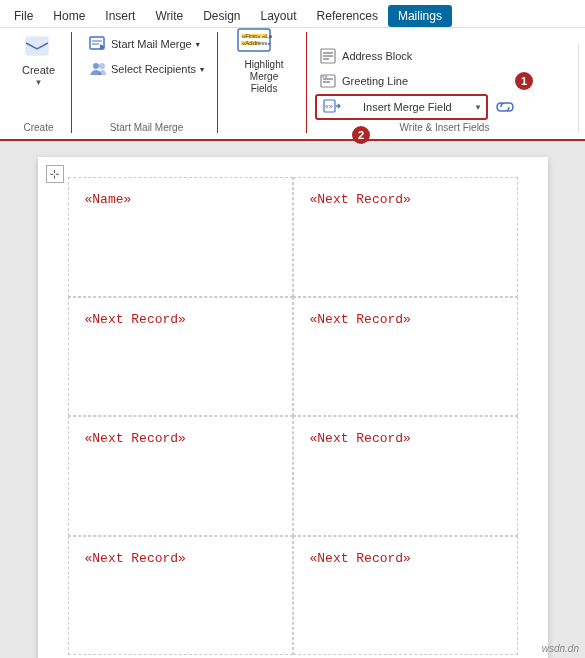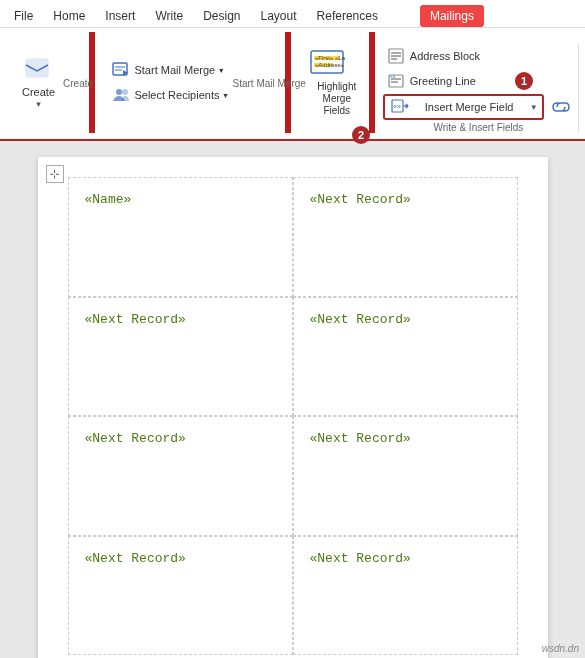--- a/index.html
+++ b/index.html
@@ -15,40 +15,40 @@
       padding: 0 4px;
     }
     .menu-item {
       padding: 4px 10px;
       cursor: pointer;
       font-size: 12px;
       color: #333;
       border-radius: 2px;
     }
     .menu-item.active {
-      background: #ef4444;
+      background: #0369a1;
       color: #fff;
       border-radius: 3px;
-      margin-left: 32px;
     }
 
     
     .ribbon {
       background: #fff;
       border-bottom: 2px solid #ae2728;
       padding: 4px 6px 6px;
       display: flex;
       align-items: stretch;
       gap: 4px;
     }
 
     .ribbon-group {
       display: flex;
-      align-items: center;
-      border-right: 6px solid #b91c1c;
+      flex-direction: column;
+      align-items: center;
+      border-right: 1px solid #b91c1c;
       padding: 0 8px;
       min-width: 60px;
     }
     .ribbon-group:last-child { border-right: none; }
 
     .ribbon-group-content {
       display: flex;
       align-items: flex-start;
       gap: 2px;
       flex: 1;
@@ -164,21 +164,21 @@
     .write-right-col {
       display: flex;
       flex-direction: column;
       gap: 1px;
     }
 
     
     .btn-insert-merge {
       display: flex;
       align-items: center;
-      gap: 16px;
+      gap: 22px;
       padding: 4px 6px;
       cursor: pointer;
       border: 2px solid #ae2728;
       border-radius: 3px;
       font-size: 11px;
       color: #333;
       background: #fff;
       white-space: nowrap;
       height: 26px;
     }
@@ -252,21 +252,21 @@
       padding: 14px 16px;
       min-height: 100px;
       display: flex;
       align-items: flex-start;
       justify-content: flex-start;
     }
 
     .merge-field {
       font-family: 'Courier New', monospace;
       font-size: 13px;
-      color: #4d7c0f;
+      color: #b91c1c;
       background: none;
     }
 
     
     .badge-1 {
       position: absolute;
       top: 52px;
       right: 38px;
     }
     .badge-2 {

